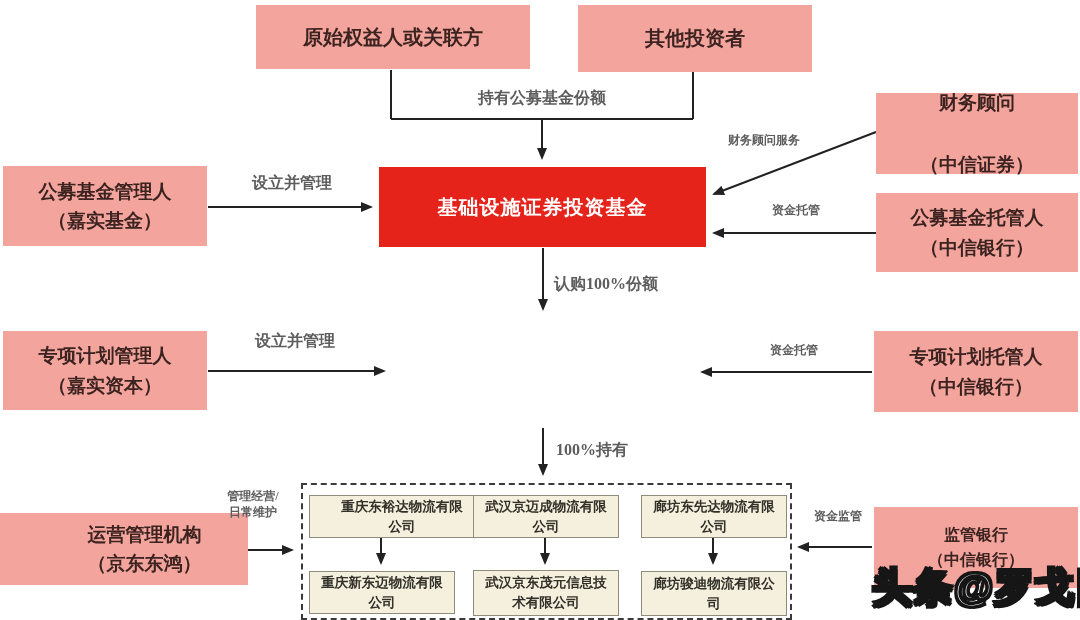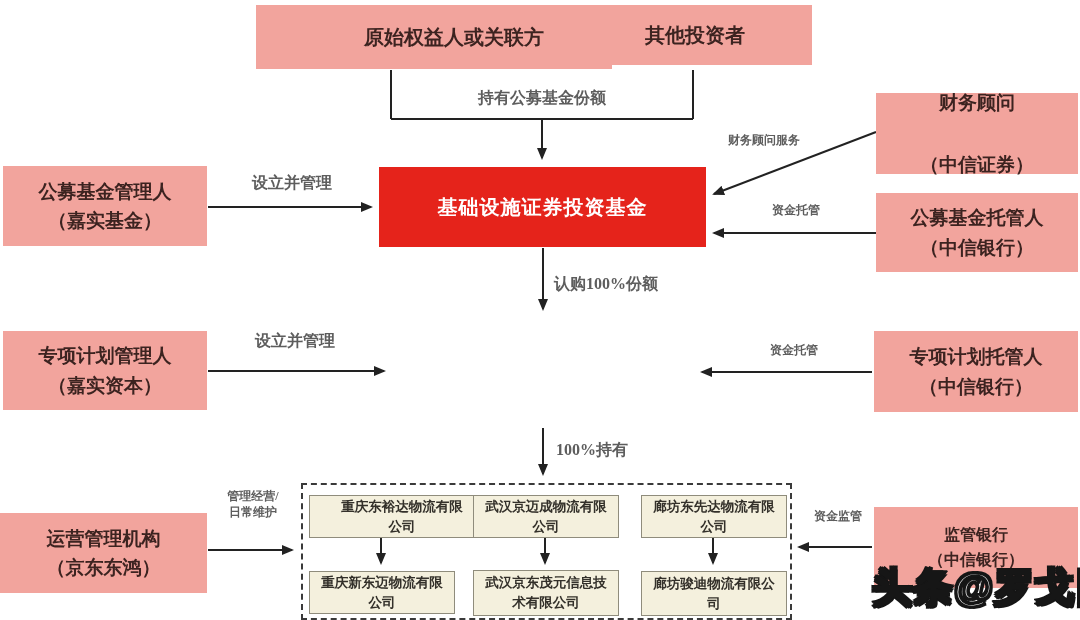--- a/index.html
+++ b/index.html
@@ -53,40 +53,40 @@
       <path d="M872,372 H702" marker-end="url(#ah)"></path>
       <path d="M543,428 V474" marker-end="url(#ah)"></path>
       <path d="M381,537 V563" marker-end="url(#ah)"></path>
       <path d="M545,537 V563" marker-end="url(#ah)"></path>
       <path d="M713,537 V563" marker-end="url(#ah)"></path>
       <path d="M208,550 H292" marker-end="url(#ah)"></path>
       <path d="M872,547 H799" marker-end="url(#ah)"></path>
     </g>
   </svg>
 
-  <div class="box pink" style="left:256px;top:5px;width:316px;height:64px;padding-left:40px;">
+  <div class="box pink" style="left:256px;top:5px;width:274px;height:64px;">
     <span>原始权益人或关联方</span>
   </div>
-  <div class="box pink" style="left:578px;top:5px;width:234px;height:60px;">
+  <div class="box pink" style="left:578px;top:5px;width:234px;height:67px;">
     <span>其他投资者</span>
   </div>
 
   <div class="box redbox" style="left:379px;top:167px;width:327px;height:80px;">
     <span>基础设施证券投资基金</span>
   </div>
 
   <div class="box pink" style="left:3px;top:166px;width:204px;height:80px;font-size:19px;">
     <span>公募基金管理人</span>
     <span>（嘉实基金）</span>
   </div>
   <div class="box pink" style="left:3px;top:331px;width:204px;height:79px;font-size:19px;">
     <span>专项计划管理人</span>
     <span>（嘉实资本）</span>
   </div>
-  <div class="box pink" style="left:0px;top:513px;width:207px;height:80px;font-size:19px;">
+  <div class="box pink" style="left:0px;top:513px;width:207px;height:72px;font-size:19px;padding-left:41px;">
     <span>运营管理机构</span>
     <span>（京东东鸿）</span>
   </div>
 
   <div class="box pink" style="left:876px;top:93px;width:202px;height:81px;font-size:19px;gap:32px;">
     <span>财务顾问</span>
     <span>（中信证券）</span>
   </div>
   <div class="box pink" style="left:876px;top:193px;width:202px;height:79px;font-size:19px;">
     <span>公募基金托管人</span>

